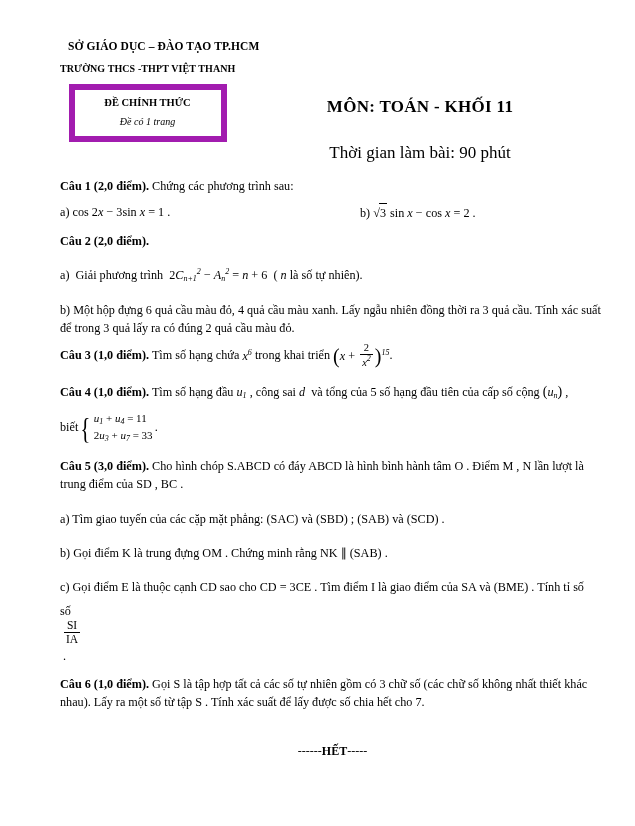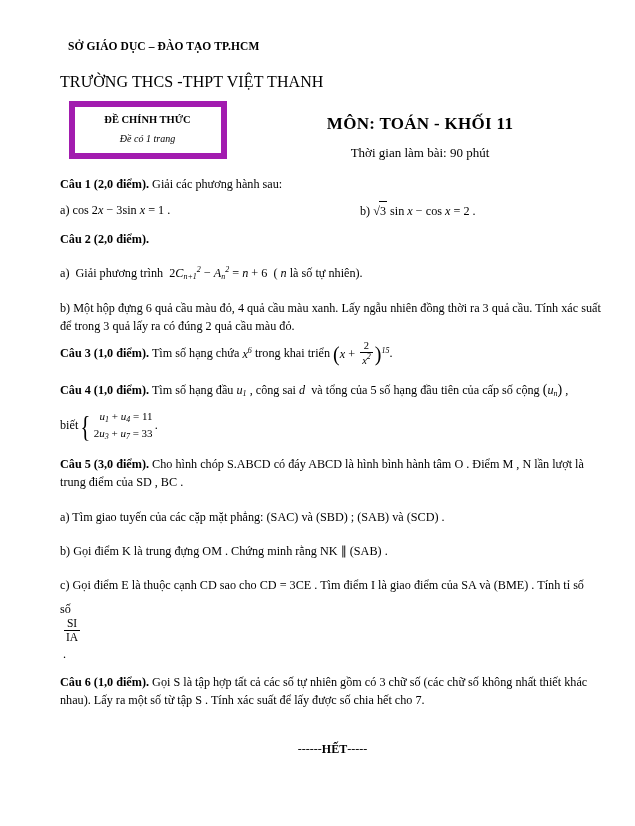--- a/index.html
+++ b/index.html
@@ -24,23 +24,23 @@
   .inner {
     padding: 28px 42px 0 48px;
   }
   .hdr-line1 {
     font-size: 11.5px;
     font-weight: bold;
     margin-left: 8px;
     letter-spacing: 0.1px;
   }
   .hdr-line2 {
-    font-size: 16px;
-    font-weight: normal;
-    margin-top: 21px;
+    font-size: 10px;
+    font-weight: bold;
+    margin-top: 11px;
     letter-spacing: 0.1px;
   }
   .head-row {
     display: flex;
     align-items: flex-start;
     margin-top: 6px;
   }
   .box-wrap {
     width: 175px;
     flex: 0 0 175px;
@@ -73,22 +73,22 @@
     font-weight: bold;
     letter-spacing: 0.1px;
   }
   .exam-meta .t2 {
     font-size: 17px;
     font-weight: bold;
     margin-top: 11px;
     letter-spacing: 0.3px;
   }
   .exam-meta .t3 {
-    font-size: 13px;
-    margin-top: 11px;
+    font-size: 17px;
+    margin-top: 26px;
   }
   .body-content {
     margin-top: 14px;
     font-size: 12.2px;
     line-height: 1.5;
   }
   .q {
     margin-top: 9px;
   }
   .q-first { margin-top: 4px; }
@@ -152,21 +152,21 @@
     font-size: 30px;
     line-height: 0.78;
     display: inline-block;
     transform: scaleX(0.7);
     margin-right: 1px;
   }
   .sys-lines {
     display: inline-block;
     font-size: 11px;
     line-height: 1.45;
-    text-align: right;
+    text-align: left;
   }
   .cau4-row {
     display: flex;
     align-items: center;
     margin-top: 9px;
   }
   .hetline {
     text-align: center;
     margin-top: 30px;
     font-size: 12px;
@@ -198,21 +198,21 @@
       <div class="exam-meta">
         <div class="t2">MÔN: TOÁN    -   KHỐI 11</div>
         <div class="t3">Thời gian làm bài: 90 phút</div>
       </div>
     </div>
 
     <div class="body-content">
 
       <div class="q q-first">
         <span class="qlabel">Câu 1 (2,0 điểm).</span>
-        <span>Giải các phương hành sau:</span>
+        <span>Chứng các phương trình sau:</span>
       </div>
       <div class="two-col">
         <div class="c1">
           <span>a)</span>
           <span>
             cos 2<span class="mi">x</span> − 3sin <span class="mi">x</span> = 1 .
           </span>
         </div>
         <div class="c2">
           <span>b)</span>

